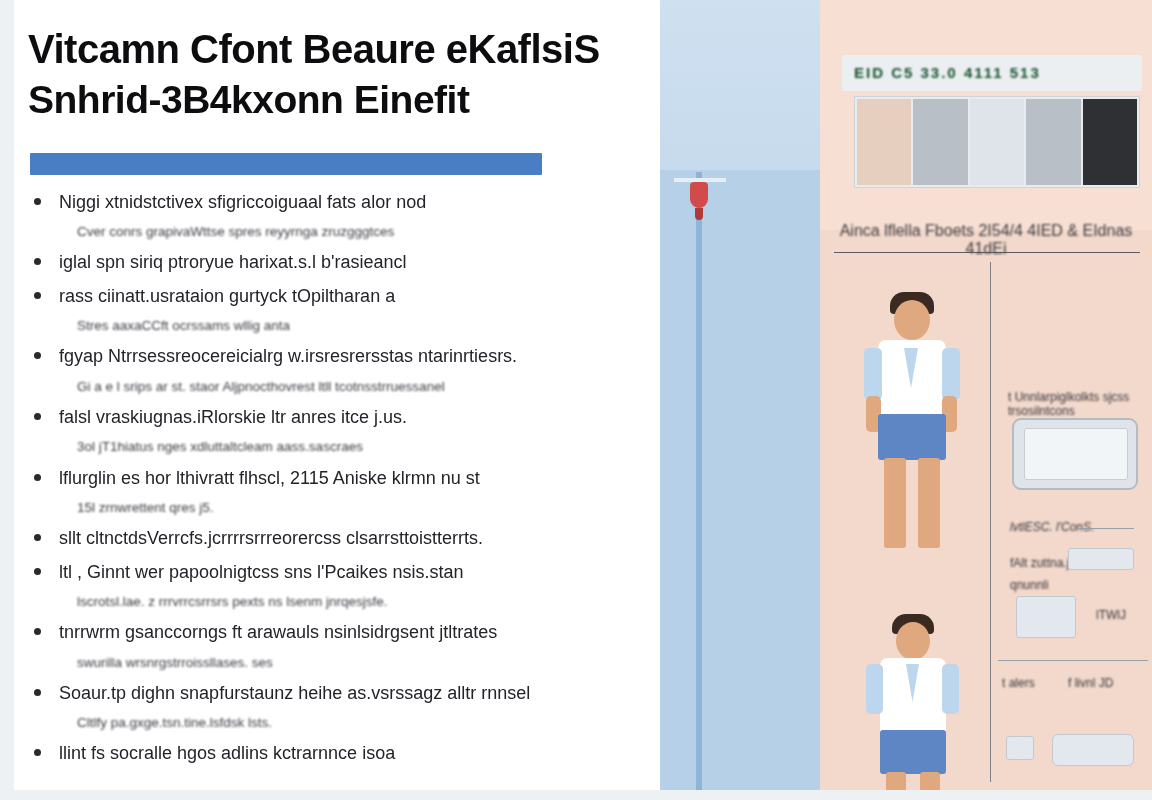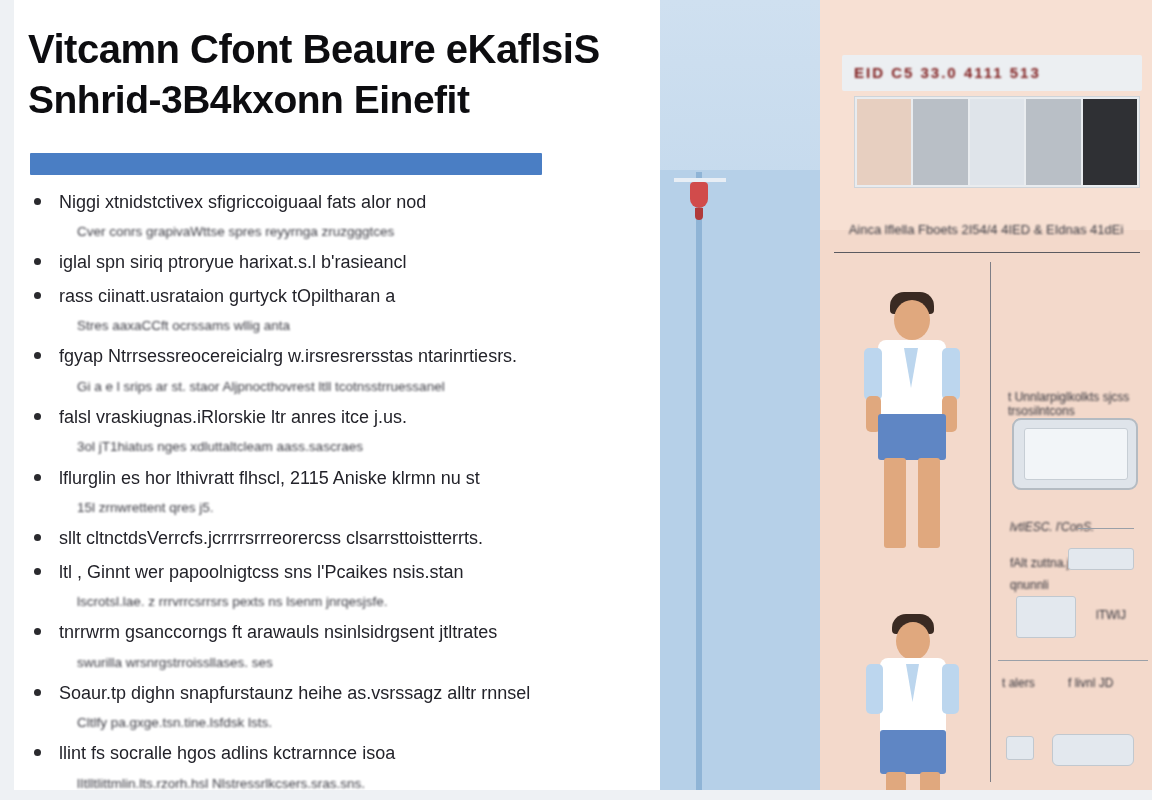--- a/index.html
+++ b/index.html
@@ -120,26 +120,26 @@
   .r-cell{background:#dfe4ea;}
   .r-cell.dark{background:#2f3034;}
   .r-cell.mid{background:#b9bfc6;}
   .r-cell.warm{background:#e7cfc0;}
   .r-labelbar{
     position:absolute;left:22px;top:55px;width:300px;height:36px;
     background:#eceff2;border-radius:2px;
   }
   .r-labeltext{
     position:absolute;left:34px;top:64px;width:280px;
-    font-size:15px;font-weight:bold;color:#7f1d1d;
+    font-size:15px;font-weight:bold;color:#14532d;
     filter:blur(0.9px);letter-spacing:2px;
   }
   .r-caption{
     position:absolute;left:16px;top:222px;width:300px;
-    font-size:13px;color:#3a3a42;
+    font-size:16px;color:#3a3a42;
     filter:blur(0.9px);text-align:center;
   }
   .r-hr{
     position:absolute;left:14px;top:252px;width:306px;height:1px;background:#5a5a60;
   }
   .r-vr{
     position:absolute;left:170px;top:262px;width:1px;height:520px;background:#7e7e86;
   }
   .person{position:absolute;}
   .p-head{position:absolute;border-radius:50%;background:#e0a87e;}
@@ -240,21 +240,20 @@
       <div class="bullet-row">
         <div class="dot"></div>
         <div class="btext">Soaur.tp dighn snapfurstaunz heihe as.vsrssagz alltr rnnsel</div>
       </div>
       <div class="sub-row">Cltlfy pa.gxge.tsn.tine.lsfdsk lsts.</div>
 
       <div class="bullet-row">
         <div class="dot"></div>
         <div class="btext">llint fs socralle hgos adlins kctrarnnce isoa</div>
       </div>
-      <div class="sub-row">  lItlltlittmlin.lts.rzorh.hsl Nlstressrlkcsers.sras.sns.</div>
 
     </div>
   </div>
 
   <div class="middle">
     <div class="mid-stripe"></div>
     <div class="mid-rail"></div>
     <div class="mid-hook"></div>
     <div class="mid-drop"></div>
   </div>

